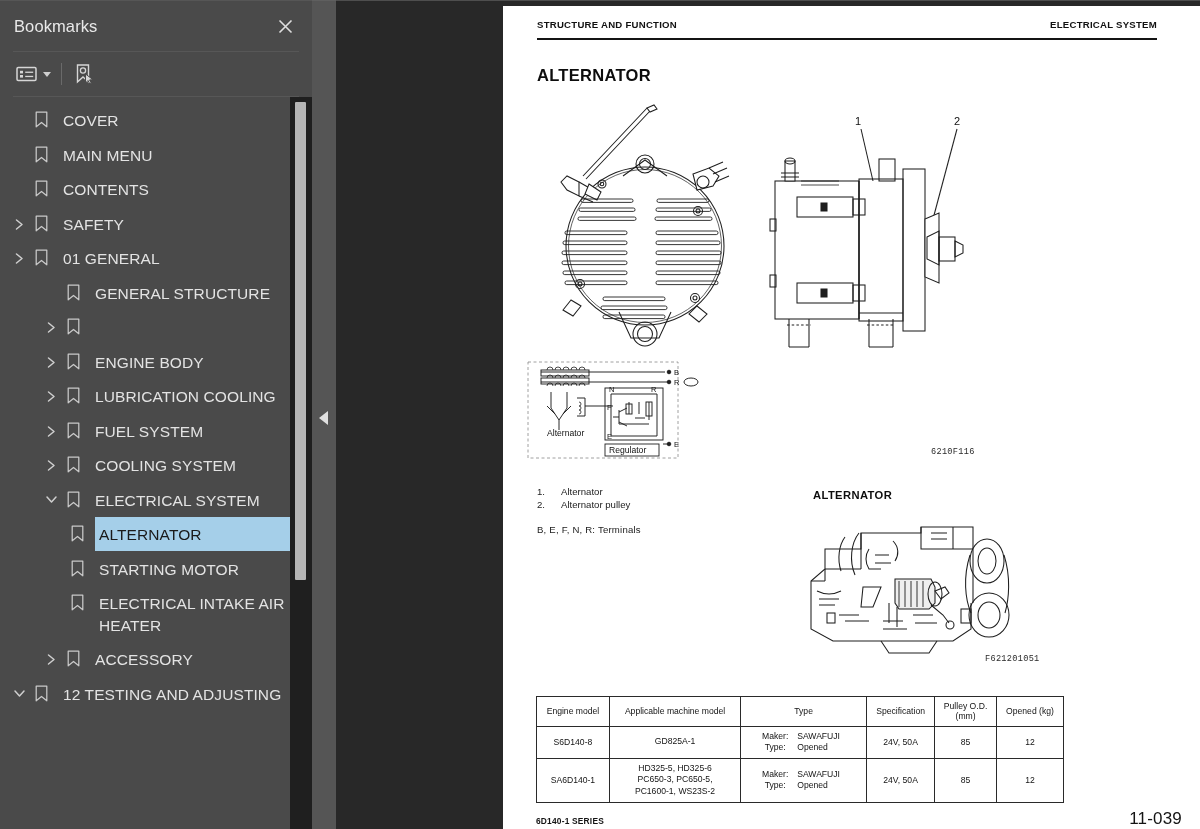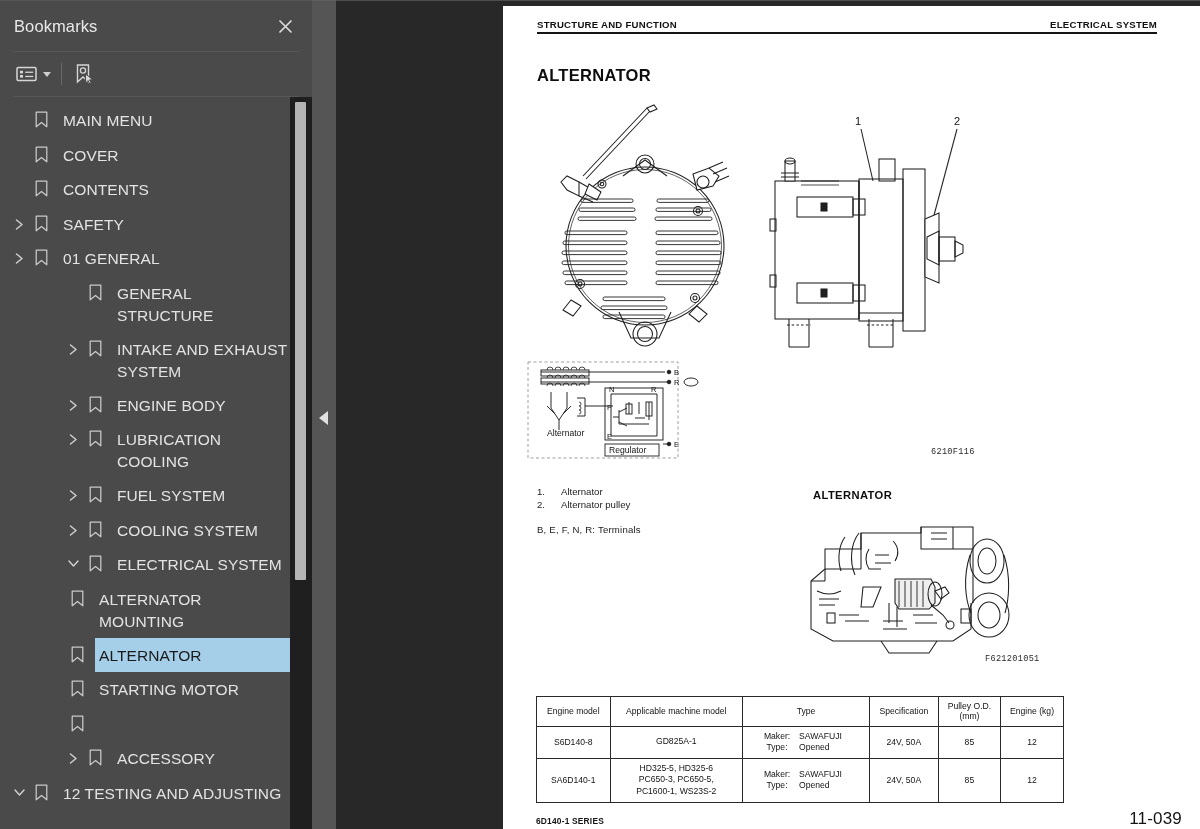--- a/index.html
+++ b/index.html
@@ -88,21 +88,21 @@
   }
   .node.selected .node-label {
     background: #a5cfe9;
     color: #1a1a1a;
     outline: 1px dotted #4a4a4a;
     padding-left: 4px; padding-right: 6px;
     margin-left: 7px;
     width: 198px;
   }
   .d0 { padding-left: 8px; }
-  .d1 { padding-left: 26px; margin-left: 36px; }
+  .d1 { padding-left: 40px; }
   .d2 { padding-left: 44px; }
   .nochev { width: 22px; flex: 0 0 22px; }
 
   
   #sb-track {
     position: absolute; right: 0; top: 0;
     width: 22px; height: 100%;
     background: #1f1f1f;
   }
   #sb-thumb {
@@ -141,21 +141,21 @@
   }
 
   
   #cursor { position: absolute; left: 410px; top: 119px; width: 18px; height: 26px; }
 
   
   .pg-head {
     position: absolute; left: 34px; top: 13px; width: 620px;
     display: flex; justify-content: space-between; align-items: flex-end;
     border-bottom: 2.2px solid #141414;
-    padding-bottom: 2px;
+    padding-bottom: 8px;
   }
   .pg-head span {
     font-family: "Liberation Sans", sans-serif;
     font-size: 9.6px; font-weight: bold; color: #111;
     letter-spacing: .25px;
   }
   .pg-title {
     position: absolute; left: 34px; top: 60px;
     font-size: 16.5px; font-weight: bold; color: #0d0d0d;
     letter-spacing: .3px;
@@ -255,30 +255,30 @@
 
     <div id="tree-wrap">
       <div id="tree">
           <div class="node d0">
             <div class="nochev"></div>
             <div class="bk-icon">
               <svg width="13" height="17" viewBox="0 0 13 17">
                 <path d="M1.2 1 L11.8 1 L11.8 15.8 L6.5 11.4 L1.2 15.8 Z" fill="none" stroke="#c9c9c9" stroke-width="1.25" stroke-linejoin="round"></path>
               </svg>
             </div>
-            <div class="node-label">MAIN MENU</div>
+            <div class="node-label">COVER</div>
           </div>
           <div class="node d0">
             <div class="nochev"></div>
             <div class="bk-icon">
               <svg width="13" height="17" viewBox="0 0 13 17">
                 <path d="M1.2 1 L11.8 1 L11.8 15.8 L6.5 11.4 L1.2 15.8 Z" fill="none" stroke="#c9c9c9" stroke-width="1.25" stroke-linejoin="round"></path>
               </svg>
             </div>
-            <div class="node-label">COVER</div>
+            <div class="node-label">MAIN MENU</div>
           </div>
           <div class="node d0">
             <div class="nochev"></div>
             <div class="bk-icon">
               <svg width="13" height="17" viewBox="0 0 13 17">
                 <path d="M1.2 1 L11.8 1 L11.8 15.8 L6.5 11.4 L1.2 15.8 Z" fill="none" stroke="#c9c9c9" stroke-width="1.25" stroke-linejoin="round"></path>
               </svg>
             </div>
             <div class="node-label">CONTENTS</div>
           </div>
@@ -321,21 +321,20 @@
             <div class="twisty">
               <svg width="11" height="13" viewBox="0 0 11 13">
                 <path d="M2.5 2 L8 6.5 L2.5 11" fill="none" stroke="#cfcfcf" stroke-width="1.5" stroke-linecap="round" stroke-linejoin="round"></path>
               </svg>
             </div>
             <div class="bk-icon">
               <svg width="13" height="17" viewBox="0 0 13 17">
                 <path d="M1.2 1 L11.8 1 L11.8 15.8 L6.5 11.4 L1.2 15.8 Z" fill="none" stroke="#c9c9c9" stroke-width="1.25" stroke-linejoin="round"></path>
               </svg>
             </div>
-            <div class="node-label">INTAKE AND EXHAUST SYSTEM</div>
           </div>
           <div class="node d1">
             <div class="twisty">
               <svg width="11" height="13" viewBox="0 0 11 13">
                 <path d="M2.5 2 L8 6.5 L2.5 11" fill="none" stroke="#cfcfcf" stroke-width="1.5" stroke-linecap="round" stroke-linejoin="round"></path>
               </svg>
             </div>
             <div class="bk-icon">
               <svg width="13" height="17" viewBox="0 0 13 17">
                 <path d="M1.2 1 L11.8 1 L11.8 15.8 L6.5 11.4 L1.2 15.8 Z" fill="none" stroke="#c9c9c9" stroke-width="1.25" stroke-linejoin="round"></path>
@@ -388,54 +387,46 @@
                 <path d="M2 3 L6.5 8 L11 3" fill="none" stroke="#cfcfcf" stroke-width="1.5" stroke-linecap="round" stroke-linejoin="round"></path>
               </svg>
             </div>
             <div class="bk-icon">
               <svg width="13" height="17" viewBox="0 0 13 17">
                 <path d="M1.2 1 L11.8 1 L11.8 15.8 L6.5 11.4 L1.2 15.8 Z" fill="none" stroke="#c9c9c9" stroke-width="1.25" stroke-linejoin="round"></path>
               </svg>
             </div>
             <div class="node-label">ELECTRICAL SYSTEM</div>
           </div>
+          <div class="node d2 selected">
+            <div class="nochev"></div>
+            <div class="bk-icon">
+              <svg width="13" height="17" viewBox="0 0 13 17">
+                <path d="M1.2 1 L11.8 1 L11.8 15.8 L6.5 11.4 L1.2 15.8 Z" fill="none" stroke="#c9c9c9" stroke-width="1.25" stroke-linejoin="round"></path>
+              </svg>
+            </div>
+            <div class="node-label">ALTERNATOR</div>
+          </div>
           <div class="node d2">
             <div class="nochev"></div>
             <div class="bk-icon">
               <svg width="13" height="17" viewBox="0 0 13 17">
                 <path d="M1.2 1 L11.8 1 L11.8 15.8 L6.5 11.4 L1.2 15.8 Z" fill="none" stroke="#c9c9c9" stroke-width="1.25" stroke-linejoin="round"></path>
               </svg>
             </div>
-            <div class="node-label">ALTERNATOR MOUNTING</div>
-          </div>
-          <div class="node d2 selected">
-            <div class="nochev"></div>
-            <div class="bk-icon">
-              <svg width="13" height="17" viewBox="0 0 13 17">
-                <path d="M1.2 1 L11.8 1 L11.8 15.8 L6.5 11.4 L1.2 15.8 Z" fill="none" stroke="#c9c9c9" stroke-width="1.25" stroke-linejoin="round"></path>
-              </svg>
-            </div>
-            <div class="node-label">ALTERNATOR</div>
+            <div class="node-label">STARTING MOTOR</div>
           </div>
           <div class="node d2">
             <div class="nochev"></div>
             <div class="bk-icon">
               <svg width="13" height="17" viewBox="0 0 13 17">
                 <path d="M1.2 1 L11.8 1 L11.8 15.8 L6.5 11.4 L1.2 15.8 Z" fill="none" stroke="#c9c9c9" stroke-width="1.25" stroke-linejoin="round"></path>
               </svg>
             </div>
-            <div class="node-label">STARTING MOTOR</div>
-          </div>
-          <div class="node d2">
-            <div class="nochev"></div>
-            <div class="bk-icon">
-              <svg width="13" height="17" viewBox="0 0 13 17">
-                <path d="M1.2 1 L11.8 1 L11.8 15.8 L6.5 11.4 L1.2 15.8 Z" fill="none" stroke="#c9c9c9" stroke-width="1.25" stroke-linejoin="round"></path>
-              </svg>
-            </div>
+            <div class="node-label">ELECTRICAL INTAKE AIR HEATER</div>
           </div>
           <div class="node d1">
             <div class="twisty">
               <svg width="11" height="13" viewBox="0 0 11 13">
                 <path d="M2.5 2 L8 6.5 L2.5 11" fill="none" stroke="#cfcfcf" stroke-width="1.5" stroke-linecap="round" stroke-linejoin="round"></path>
               </svg>
             </div>
             <div class="bk-icon">
               <svg width="13" height="17" viewBox="0 0 13 17">
                 <path d="M1.2 1 L11.8 1 L11.8 15.8 L6.5 11.4 L1.2 15.8 Z" fill="none" stroke="#c9c9c9" stroke-width="1.25" stroke-linejoin="round"></path>
@@ -718,21 +709,21 @@
         <thead>
           <tr>
             <th>Engine model</th>
             <th>Applicable machine model</th>
             <th>Type</th>
             <th>Specification</th>
             <th>
               <div>Pulley O.D.</div>
               <div>(mm)</div>
             </th>
-            <th>Engine (kg)</th>
+            <th>Opened (kg)</th>
           </tr>
         </thead>
         <tbody>
           <tr>
             <td>S6D140-8</td>
             <td>
               <div class="mm-list">GD825A-1</div>
             </td>
             <td class="type-cell">
               <div class="type-line">

